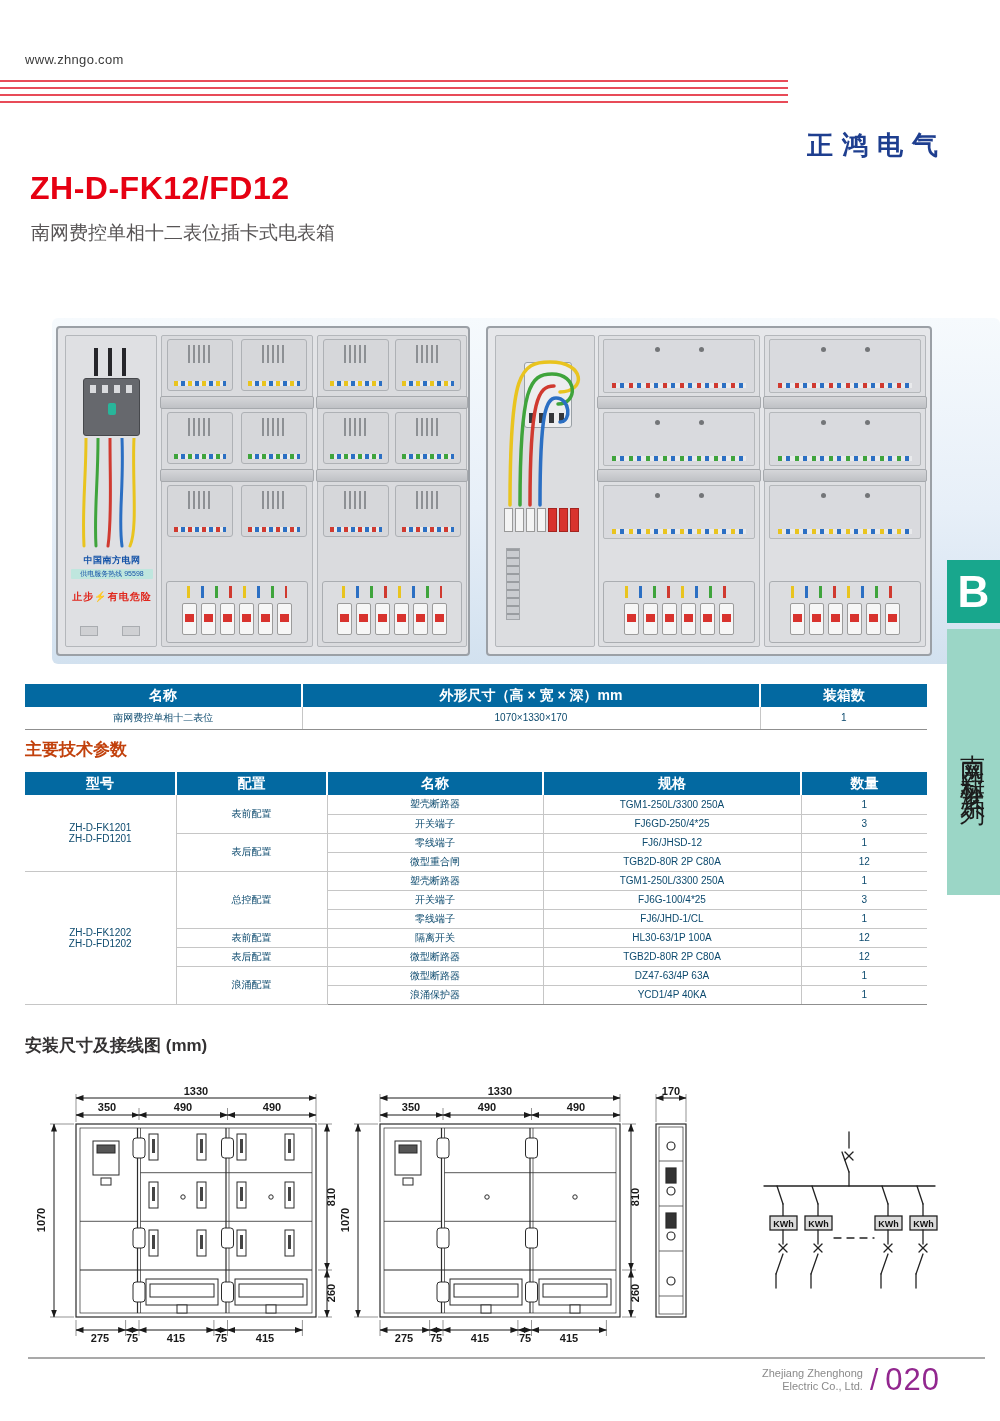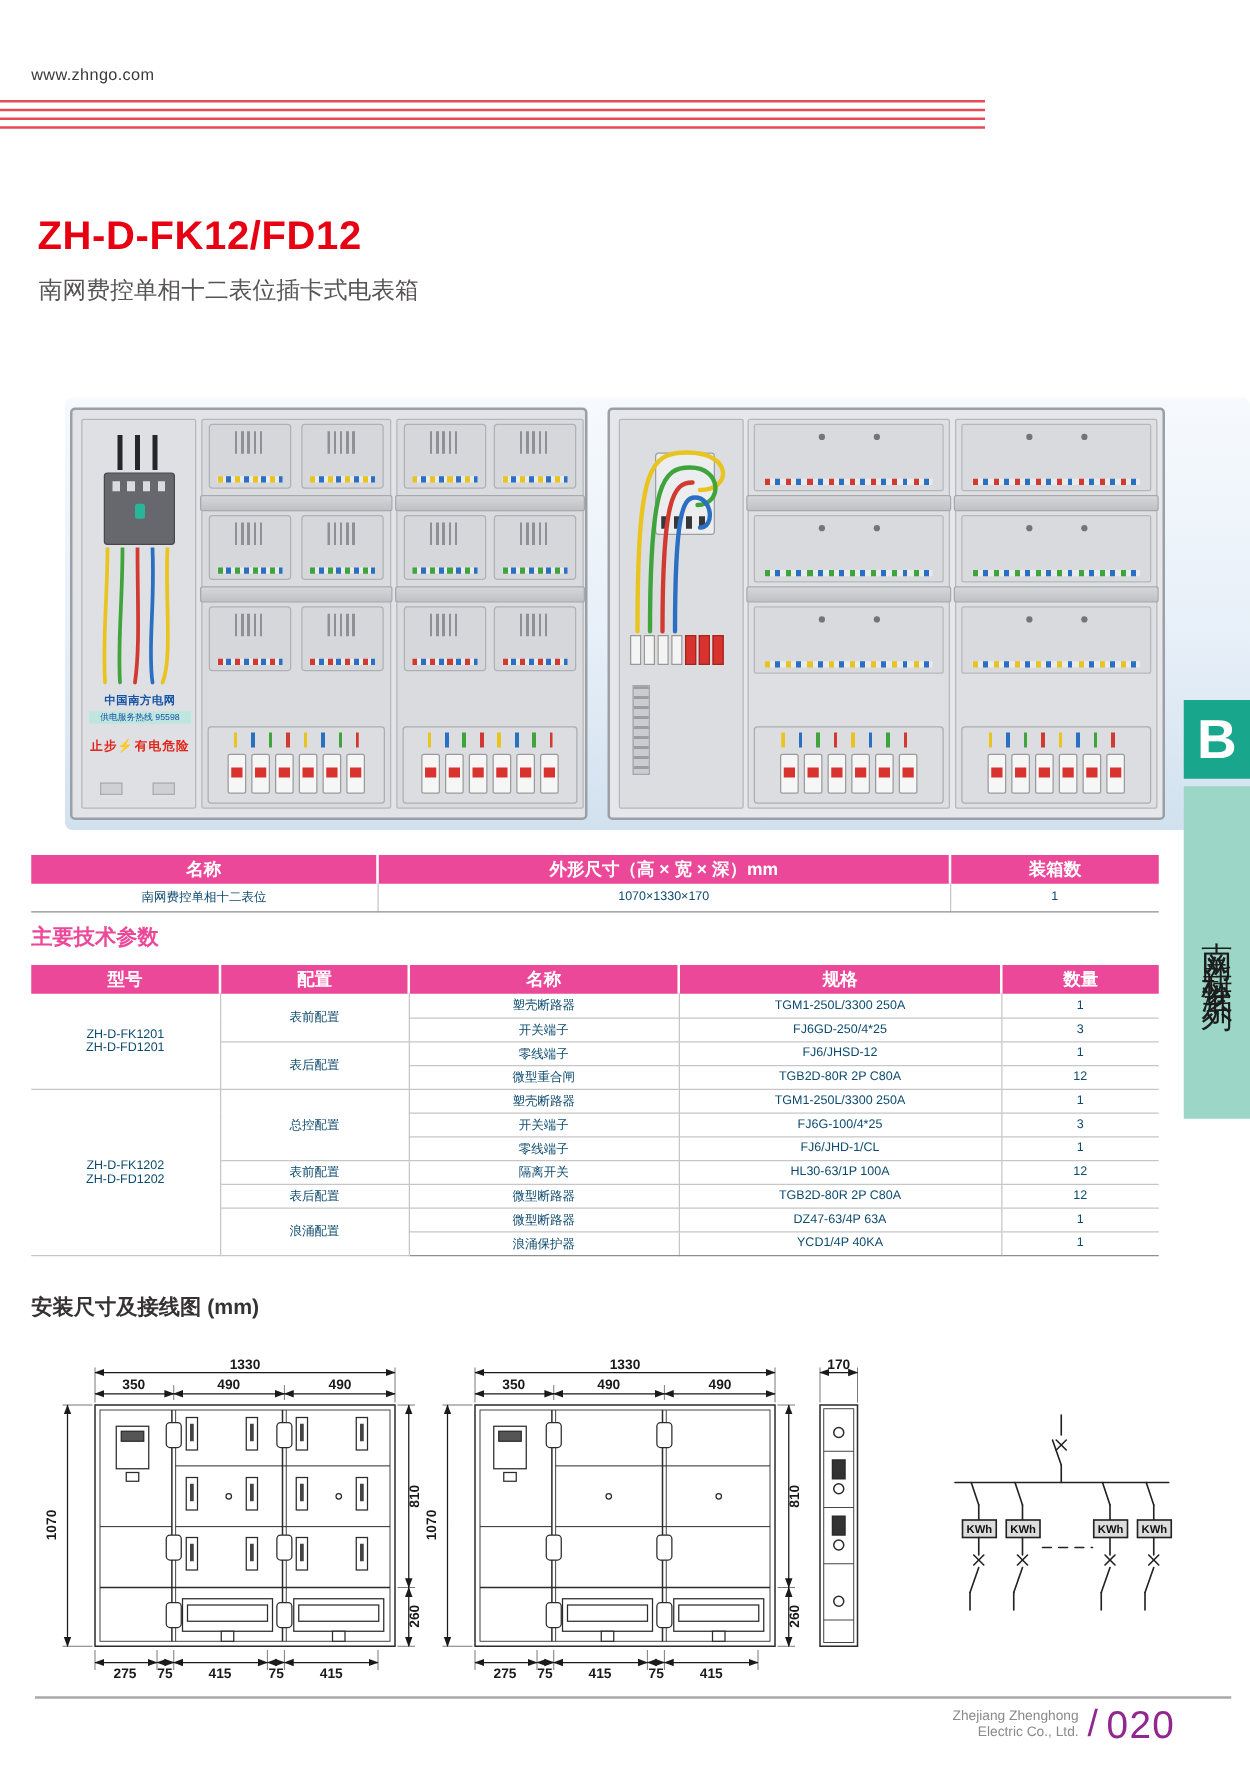--- a/index.html
+++ b/index.html
@@ -64,29 +64,29 @@
   .pcol.c1 { left:110px; width:162px; }
   .pcol.c2 { left:276px; width:162px; }
   .plate { position:relative; height:54px; background:#d9dade; border:1px solid #b5b8bb; border-radius:2px; }
   .plate::before { content:""; position:absolute; top:7px; left:34%; width:5px; height:5px; border-radius:50%; background:#737578; box-shadow:44px 0 0 #737578; }
   .plate::after { content:""; position:absolute; left:8px; right:8px; bottom:4px; height:5px;
                   background:repeating-linear-gradient(90deg,var(--c1) 0 4px,#e9eaec 4px 8px,var(--c2) 8px 12px,#e9eaec 12px 17px); }
 
   
   table { border-collapse:collapse; table-layout:fixed; }
   .tbl { position:absolute; left:25px; width:902px; text-align:center; }
-  .tbl th { background:#ec4899; color:#fff; font-size:14px; font-weight:bold; height:23px; }
+  .tbl th { background:#0369a1; color:#fff; font-size:14px; font-weight:bold; height:23px; }
   .tbl th + th { border-left:2px solid #fff; }
   .tbl td { border:1px solid #c6c6c6; color:#0c4a6e; font-size:10px; height:19px; padding:0 2px; }
   .tbl td:first-child { border-left:none; } .tbl td:last-child { border-right:none; }
   .tbl tbody tr:first-child td { border-top:none; }
   .tbl tbody tr:last-child td { border-bottom:1px solid #8f8f8f; }
   .size-table { top:684px; }
   .size-table td { height:22px; }
-  .params-heading { position:absolute; left:25px; top:738px; font-size:17px; font-weight:bold; color:#ec4899; }
+  .params-heading { position:absolute; left:25px; top:738px; font-size:17px; font-weight:bold; color:#c2410c; }
   .params-table { top:772px; }
   .note { position:absolute; left:25px; top:1004px; font-size:13.5px; color:#4a4849; }
   .install-heading { position:absolute; left:25px; top:1034px; font-size:17px; font-weight:bold; color:#343233; }
 
   
   .dia { position:absolute; top:1086px; }
   .dia text { font-family:"Liberation Sans", sans-serif; font-size:11px; font-weight:bold; fill:#1a1a1a; }
   .schem { position:absolute; left:752px; top:1126px; }
   .schem text { font-family:"Liberation Sans", sans-serif; font-weight:bold; fill:#111; }
 
@@ -108,20 +108,21 @@
 <body>
 
 <div class="page">
 
   <div class="website">www.zhngo.com</div>
   <div class="redline" style="top:80px"></div>
   <div class="redline" style="top:87px"></div>
   <div class="redline" style="top:94px"></div>
   <div class="redline" style="top:101px"></div>
 
+  <div class="logo-cn">正鸿电气</div>
 
   <div class="model-title">ZH-D-FK12/FD12</div>
   <div class="subtitles">
     <div>南网费控单相十二表位插卡式电表箱</div>
   </div>
 
   <div class="photo">
 
     <div class="pbox left">
       <div class="panel lp">

